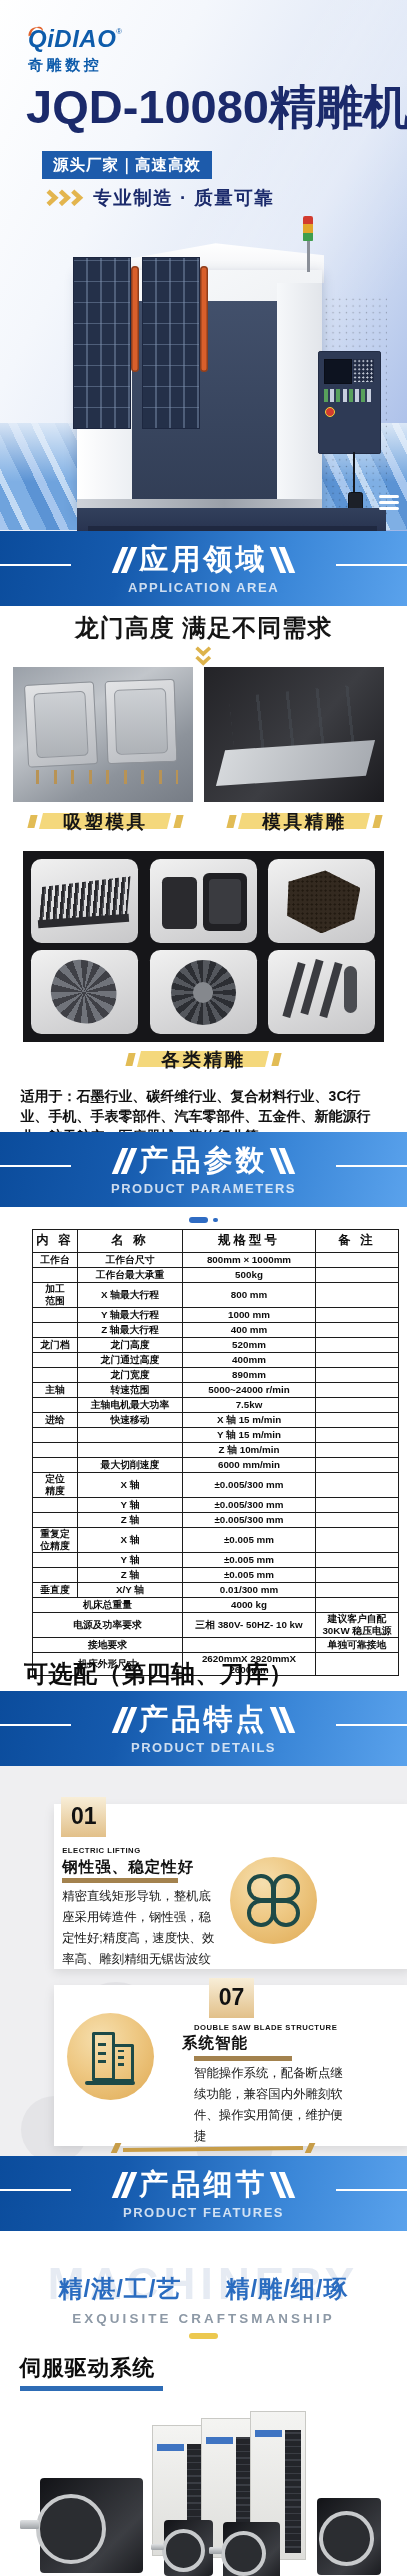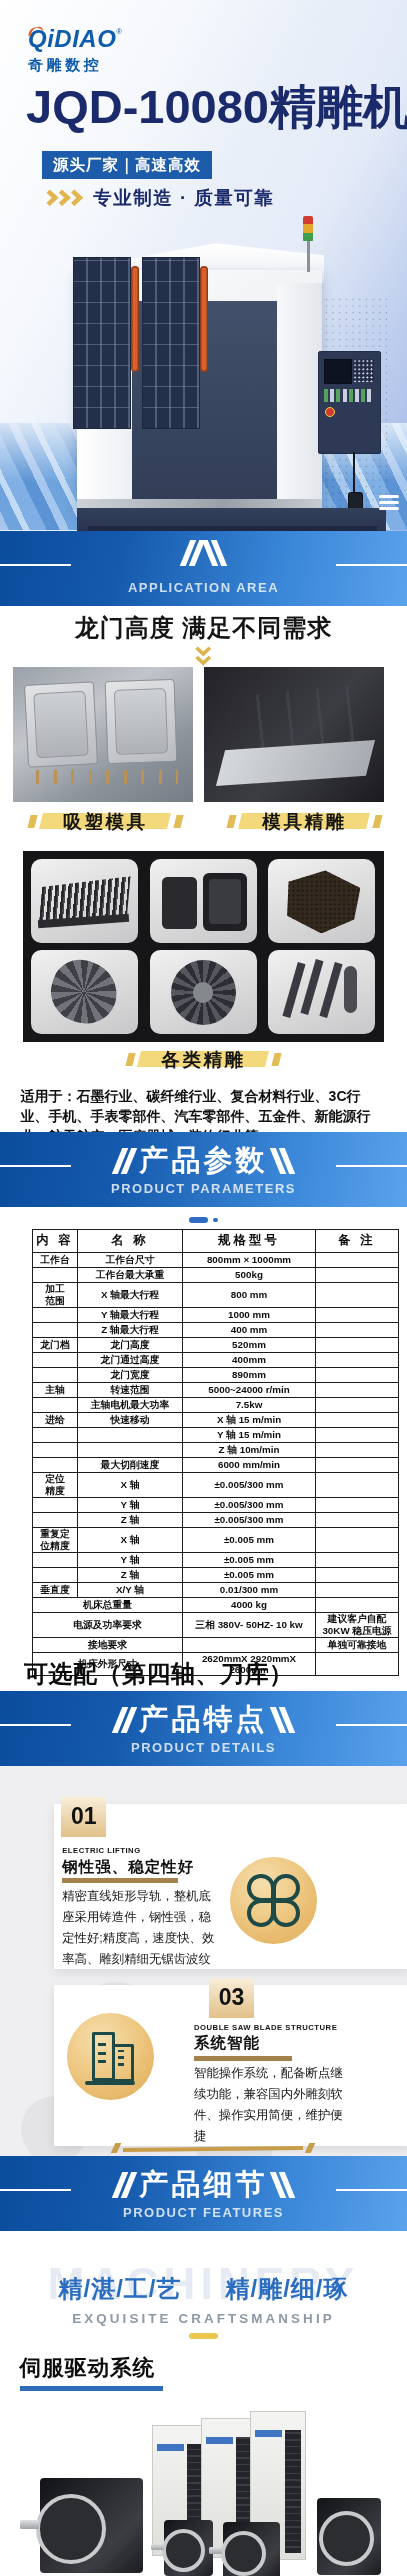--- a/index.html
+++ b/index.html
@@ -282,20 +282,21 @@
   </div>
 
   <div class="abs banner" style="top:531px;">
     <div class="hline l"></div>
     <div class="hline r"></div>
     <div class="trow">
       <span class="slashes sl-l">
           <span></span>
           <span></span>
         </span>
+      <span class="btitle">应用领域</span>
       <span class="slashes sl-r">
           <span></span>
           <span></span>
         </span>
     </div>
     <div class="bsub">APPLICATION AREA</div>
   </div>
 
   <div class="abs app-headline">龙门高度  满足不同需求</div>
 
@@ -604,31 +605,31 @@
           <i class="p3"></i>
           <i class="p4"></i>
       </div>
     </div>
   </div>
 
   <div class="abs card card2">
     <div class="ribbon" style="left:155px;">
       <span class="fold fl"></span>
         <span class="fold fr"></span>
-      <span>03</span>
+      <span>07</span>
     </div>
     <div class="gold-circle" style="left:13.4px;top:28px;width:87px;height:87px;">
       <div class="bldg" style="left:15px;top:15px;">
         <span class="t1"></span>
           <span class="t2"></span>
           <span class="gnd"></span>
       </div>
     </div>
     <div class="eyebrow" style="left:140px;top:38px;">DOUBLE SAW BLADE STRUCTURE</div>
-    <div class="chead" style="left:140px;top:48px;">系统智能</div>
+    <div class="chead" style="left:128px;top:48px;">系统智能</div>
     <div class="goldbar" style="left:140px;top:71px;width:98px;"></div>
     <div class="cbody" style="left:140px;top:78px;width:155px;">智能操作系统，配备断点继续功能，兼容国内外雕刻软件、操作实用简便，维护便捷</div>
   </div>
 
   <div class="abs gold-line"></div>
   <div class="abs gold-tick gt-l"></div>
   <div class="abs gold-tick gt-r"></div>
 
   <div class="abs banner" style="top:2156px;height:75px;">
     <div class="hline l"></div>

